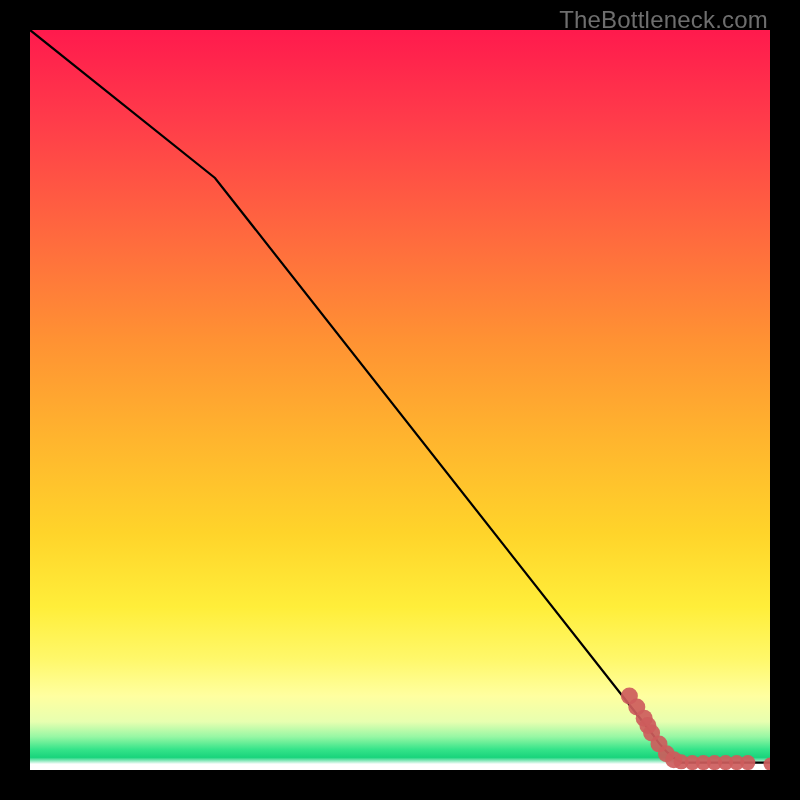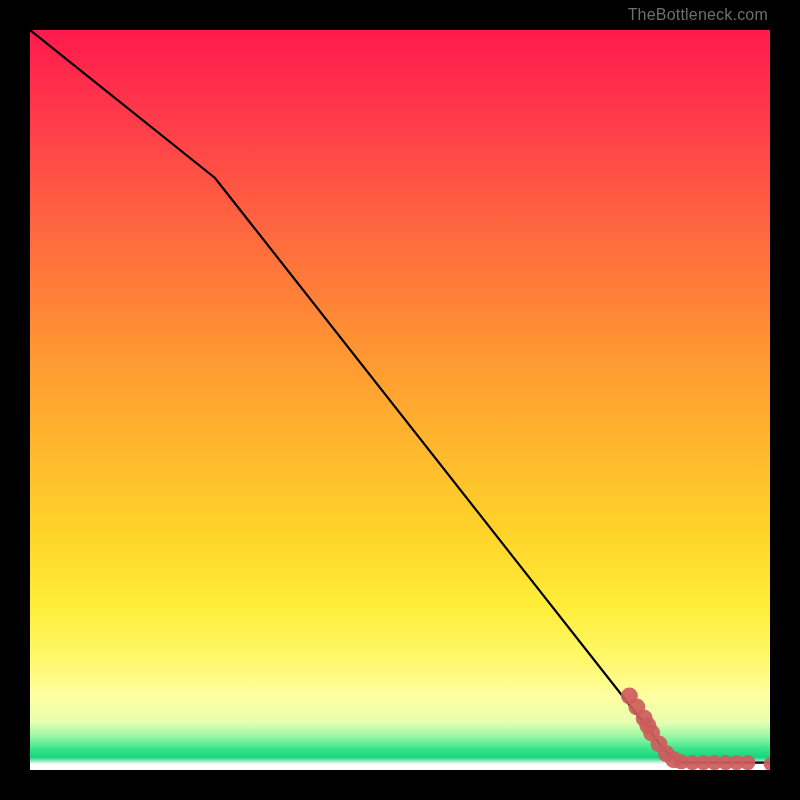--- a/index.html
+++ b/index.html
@@ -51,21 +51,21 @@
     position: absolute;
     inset: 0;
     width: 100%;
     height: 100%;
   }
   .watermark {
     position: absolute;
     top: 6px;
     right: 32px;
     color: #6e6e6e;
-    font-size: 16px;
+    font-size: 24px;
     font-weight: 500;
     letter-spacing: 0.2px;
   }
 </style>
 </head>
 <body>
 
 <div class="frame">
   <div class="watermark">TheBottleneck.com</div>
 

